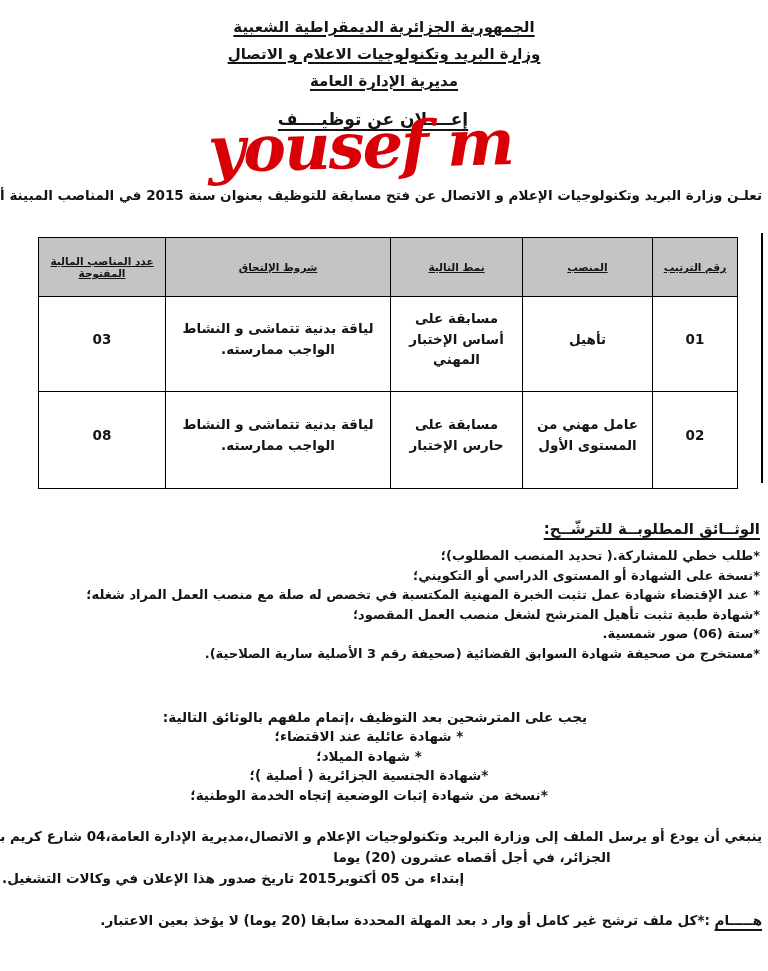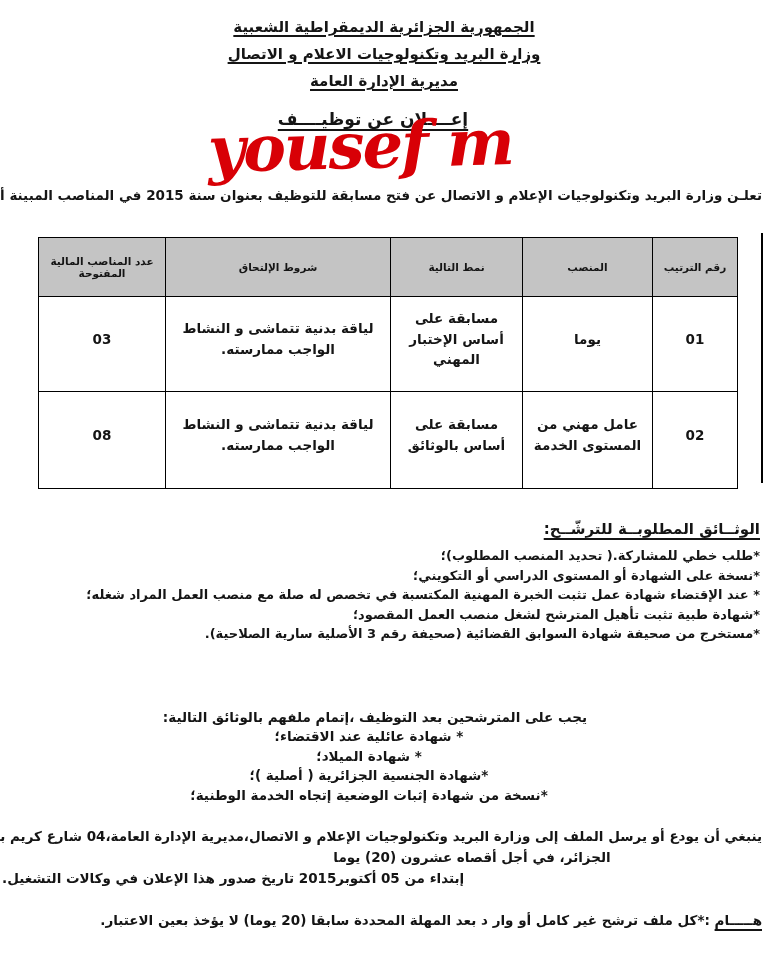--- a/index.html
+++ b/index.html
@@ -64,20 +64,21 @@
   .jobs-table th,.jobs-table td{
     border:1.6px solid #000;
     text-align:center;
     font-weight:bold;
   }
   .jobs-table th{
     background:#c4c4c4;
     height:54px;
     font-size:10.5px;
     padding:2px 4px;
+    text-decoration:underline;
   }
   .jobs-table td{
     font-size:13.5px;
     line-height:1.55;
     padding:6px 8px 16px 8px;
     vertical-align:middle;
   }
   .jobs-table tr.r1 td{height:72px;}
   .jobs-table tr.r2 td{height:74px;}
   .col-rank{width:85px;}
@@ -156,42 +157,43 @@
         <th>رقم الترتيب</th>
         <th>المنصب</th>
         <th>نمط التالية</th>
         <th>شروط الإلتحاق</th>
         <th>عدد المناصب المالية المفتوحة</th>
       </tr>
     </thead>
     <tbody>
       <tr class="r1">
         <td>01</td>
-        <td>يوما</td>
+        <td>تأهيل</td>
         <td>مسابقة على أساس الإختبار المهني</td>
         <td>لياقة بدنية تتماشى و النشاط الواجب ممارسته.</td>
         <td>03</td>
       </tr>
       <tr class="r2">
         <td>02</td>
-        <td>عامل مهني من المستوى الخدمة</td>
-        <td>مسابقة على أساس بالوثائق</td>
+        <td>عامل مهني من المستوى الأول</td>
+        <td>مسابقة على حارس الإختبار</td>
         <td>لياقة بدنية تتماشى و النشاط الواجب ممارسته.</td>
         <td>08</td>
       </tr>
     </tbody>
   </table>
   <div class="scan-line"></div>
 
   <div class="docs-section">
     <div class="docs-heading">الوثــائق المطلوبــة للترشّــح:</div>
     <div class="doc-item">*طلب خطي للمشاركة.( تحديد المنصب المطلوب)؛</div>
     <div class="doc-item">*نسخة على الشهادة أو المستوى الدراسي أو التكويني؛</div>
     <div class="doc-item">* عند الإقتضاء شهادة عمل تثبت  الخبرة المهنية المكتسبة في تخصص له صلة مع منصب العمل المراد شغله؛</div>
     <div class="doc-item">*شهادة  طبية تثبت تأهيل المترشح لشغل منصب العمل المقصود؛</div>
+    <div class="doc-item">*ستة (06) صور شمسية.</div>
     <div class="doc-item">*مستخرج  من صحيفة شهادة السوابق القضائية  (صحيفة رقم 3 الأصلية سارية الصلاحية).</div>
   </div>
 
   <div class="post-section">
     <div class="post-heading">يجب على المترشحين بعد التوظيف ،إتمام ملفهم بالوثائق التالية:</div>
     <div class="post-item">* شهادة عائلية عند الاقتضاء؛</div>
     <div class="post-item">* شهادة الميلاد؛</div>
     <div class="post-item">*شهادة الجنسية الجزائرية ( أصلية )؛</div>
     <div class="post-item">*نسخة من شهادة إثبات الوضعية إتجاه الخدمة الوطنية؛</div>
   </div>

